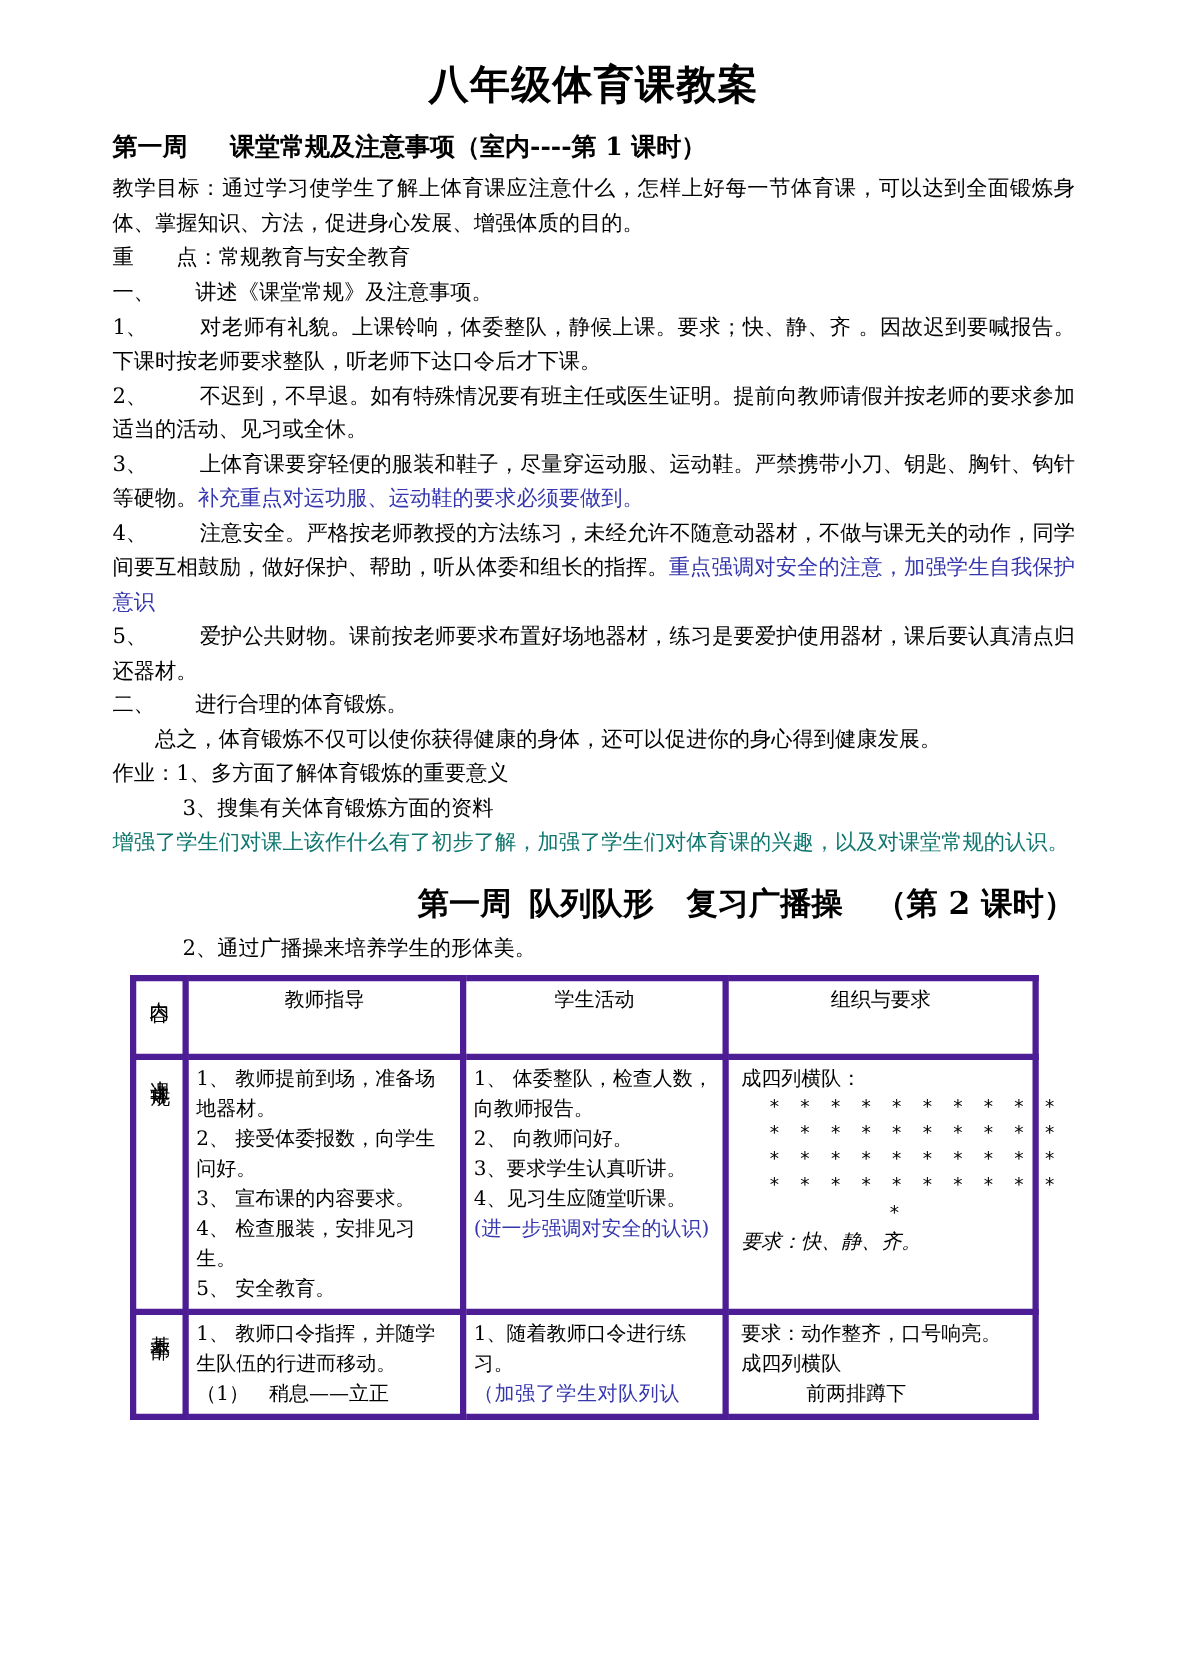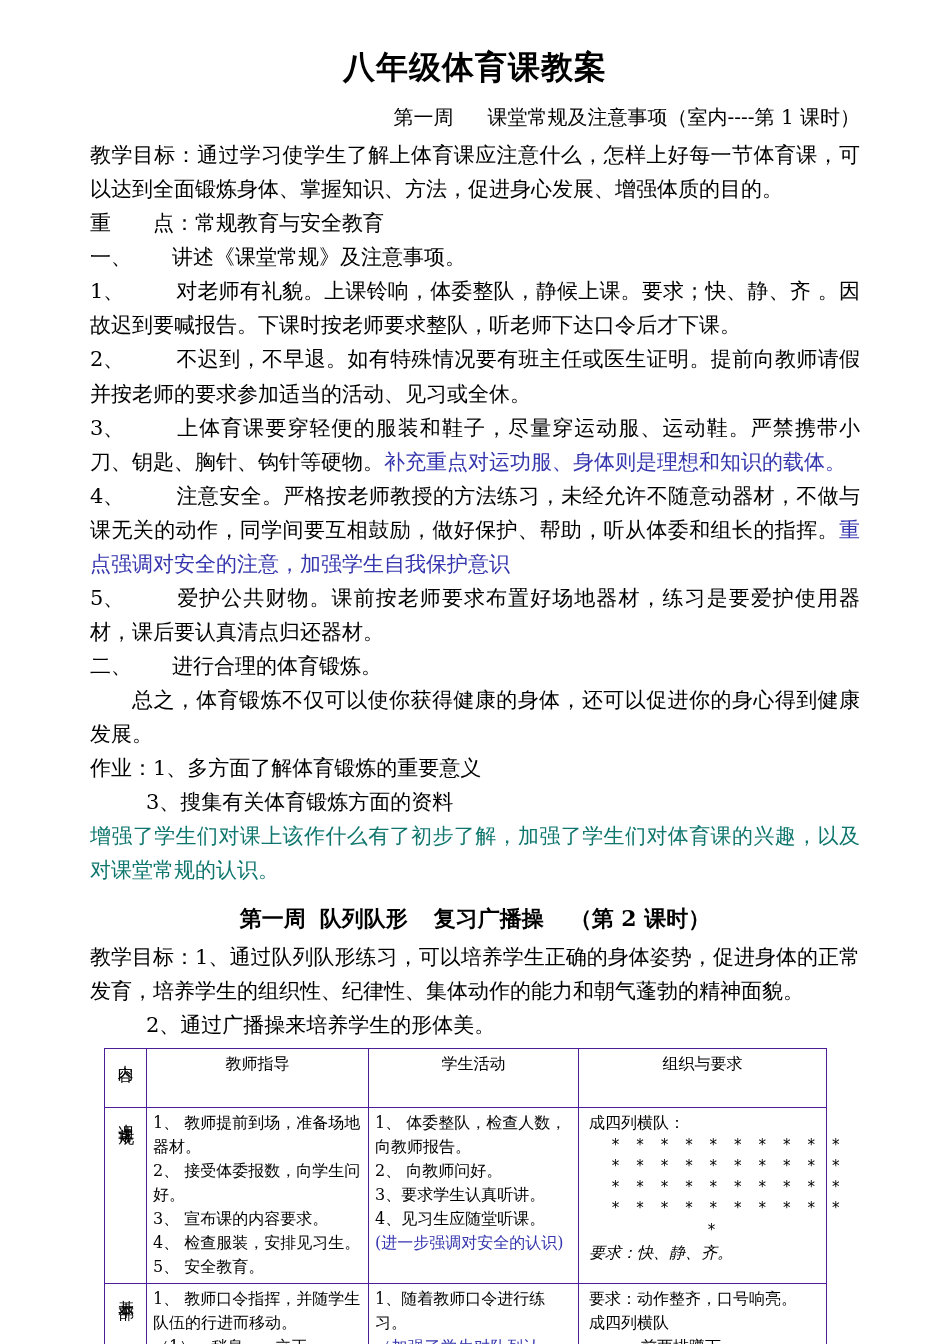--- a/index.html
+++ b/index.html
@@ -23,42 +23,42 @@
   .doc-title {
     text-align: center;
     font-size: 32px;
     font-weight: bold;
     letter-spacing: 1px;
     margin: 0;
     padding-top: 48px;
     line-height: 1.2;
   }
   .lesson-heading {
-    text-align: right;
+    text-align: left;
     font-size: 20px;
-    font-weight: normal;
+    font-weight: bold;
     margin: 0;
     padding-top: 18px;
     line-height: 1.35;
   }
   .lesson-heading .wk { padding-right: 34px; }
   .lesson-heading-2 {
-    text-align: center;
-    font-size: 22px;
+    text-align: right;
+    font-size: 25px;
     font-weight: bold;
     margin: 0;
     padding-top: 16px;
     padding-bottom: 6px;
     line-height: 1.4;
   }
   .lesson-heading-2 .gap { display:inline-block; width: 14px; }
   .lesson-heading-2 .gap-lg { display:inline-block; width: 26px; }
 
   p.body-line {
-    font-size: 21px;
+    font-size: 17px;
     line-height: 1.62;
     margin: 0;
     text-align: justify;
     text-justify: inter-ideograph;
     white-space: pre-wrap;
   }
   .block {
     padding-top: 7px;
   }
   .ind1 { text-indent: 2em; }
@@ -69,21 +69,21 @@
 
   
   table.plan {
     border-collapse: collapse;
     width: 722px;
     margin-top: 6px;
     margin-left: 14px;
     table-layout: fixed;
   }
   table.plan td, table.plan th {
-    border: 1px solid #4c1d95;
+    border: 5px solid #4c1d95;
     vertical-align: top;
     padding: 3px 5px 4px 6px;
     font-size: 16px;
     line-height: 1.5;
     font-weight: normal;
   }
   table.plan th {
     text-align: center;
     padding: 3px 4px;
   }
@@ -153,42 +153,41 @@
 
   <p class="body-line"><span>重　　点：</span><span>常规教育与安全教育</span></p>
 
 
   <p class="body-line"><span class="heavy-lead">一、</span><span>讲述《课堂常规》及注意事项。</span></p>
 
   <p class="body-line"><span class="num-lead">1、</span><span>对老师有礼貌。上课铃响，体委整队，静候上课。要求；快、静、齐 。因故迟到要喊报告。下课时按老师要求整队，听老师下达口令后才下课。</span></p>
 
   <p class="body-line"><span class="num-lead">2、</span><span>不迟到，不早退。如有特殊情况要有班主任或医生证明。提前向教师请假并按老师的要求参加适当的活动、见习或全休。</span></p>
 
-  <p class="body-line"><span class="num-lead">3、</span><span>上体育课要穿轻便的服装和鞋子，尽量穿运动服、运动鞋。严禁携带小刀、钥匙、胸针、钩针等硬物。</span><span class="blue">补充重点对运功服、身体则是理想和知识的载体。</span></p>
+  <p class="body-line"><span class="num-lead">3、</span><span>上体育课要穿轻便的服装和鞋子，尽量穿运动服、运动鞋。严禁携带小刀、钥匙、胸针、钩针等硬物。</span><span class="blue">补充重点对运功服、运动鞋的要求必须要做到。</span></p>
 
   <p class="body-line"><span class="num-lead">4、</span><span>注意安全。严格按老师教授的方法练习，未经允许不随意动器材，不做与课无关的动作，同学间要互相鼓励，做好保护、帮助，听从体委和组长的指挥。</span><span class="blue">重点强调对安全的注意，加强学生自我保护意识</span></p>
 
   <p class="body-line"><span class="num-lead">5、</span><span>爱护公共财物。课前按老师要求布置好场地器材，练习是要爱护使用器材，课后要认真清点归还器材。</span></p>
 
   <p class="body-line"><span class="heavy-lead">二、</span><span>进行合理的体育锻炼。</span></p>
 
 
   <p class="body-line ind1">总之，体育锻炼不仅可以使你获得健康的身体，还可以促进你的身心得到健康发展。</p>
 
   <p class="body-line"><span>作业：</span><span>1、多方面了解体育锻炼的重要意义</span></p>
 
   <p class="body-line indent-sm"><span>3、搜集有关体育锻炼方面的资料</span></p>
 
   <p class="body-line red">增强了学生们对课上该作什么有了初步了解，加强了学生们对体育课的兴趣，以及对课堂常规的认识。</p>
 
   <div class="lesson-heading-2">
     <span>第一周</span><span class="gap"></span><span>队列队形</span><span class="gap-lg"></span><span>复习广播操</span><span class="gap-lg"></span><span>（第 2 课时）</span>
   </div>
 
-  <p class="body-line">教学目标：1、通过队列队形练习，可以培养学生正确的身体姿势，促进身体的正常发育，培养学生的组织性、纪律性、集体动作的能力和朝气蓬勃的精神面貌。</p>
   <p class="body-line indent-sm">2、通过广播操来培养学生的形体美。</p>
 
   <table class="plan">
     <colgroup>
       <col class="c1">
         <col class="c2">
         <col class="c3">
         <col class="c4">
     </colgroup>
     <thead>

